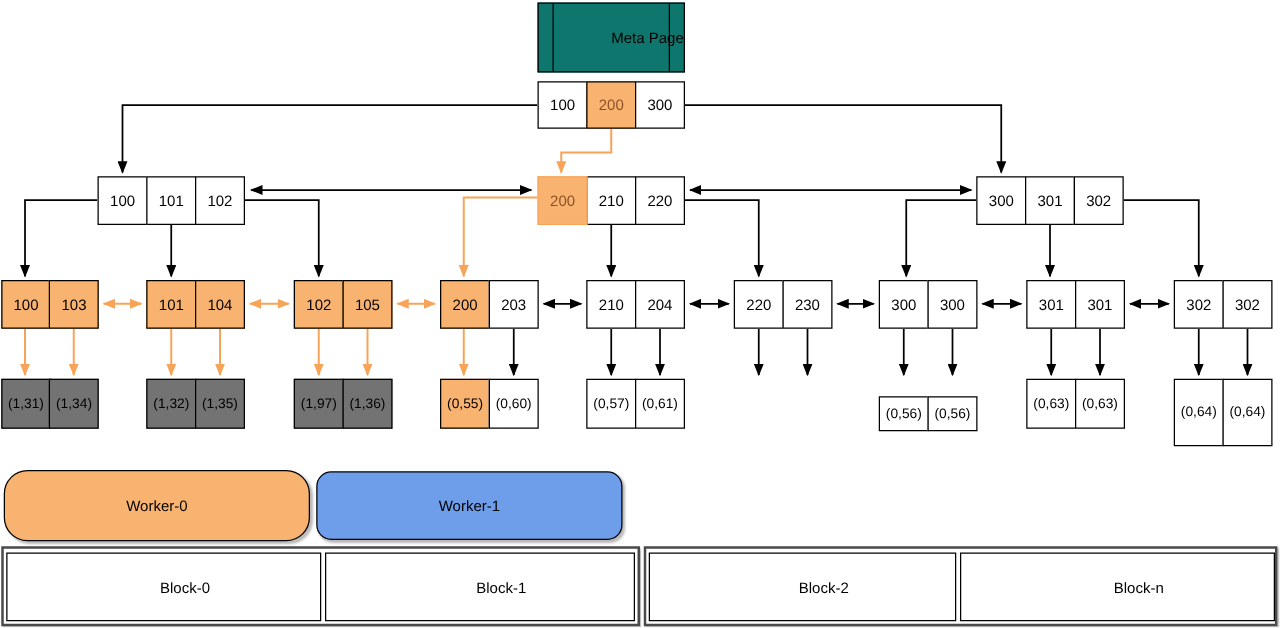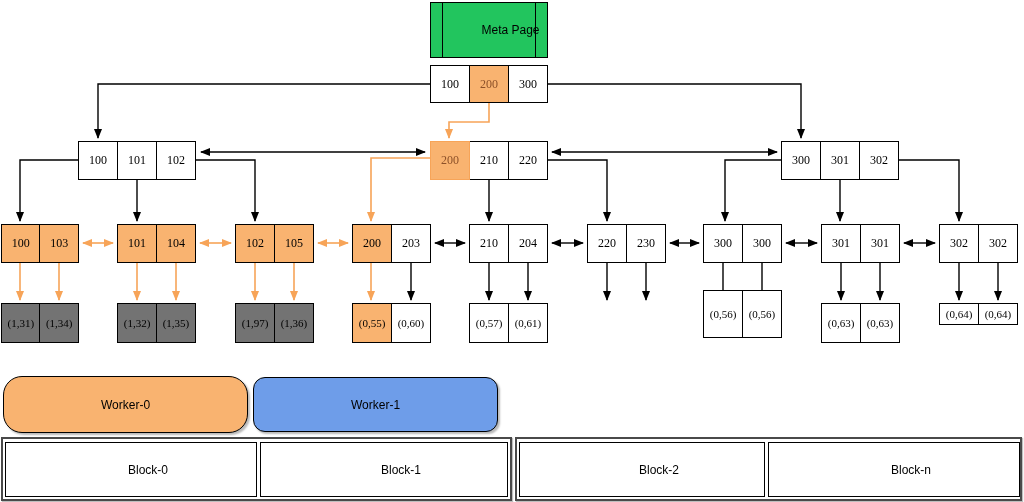--- a/index.html
+++ b/index.html
@@ -7,31 +7,31 @@
     position:relative;width:1024px;height:502px;background:#fff;overflow:hidden;
     font-family:"Liberation Sans",sans-serif;color:#000;
   }
   #edges{position:absolute;left:0;top:0;width:1024px;height:502px;pointer-events:none;}
   .k{stroke:#000;stroke-width:1.4;fill:none;}
   .o{stroke:#F7A458;stroke-width:1.6;fill:none;}
   .node{position:absolute;display:flex;box-sizing:border-box;background:#fff;}
   .cell{
     flex:1;display:flex;align-items:center;justify-content:center;
     border:1.2px solid #000;margin-left:-1.2px;box-sizing:border-box;
-    font-size:12px;background:#fff;white-space:nowrap;font-family:Liberation Serif, serif;
+    font-size:12px;background:#fff;white-space:nowrap;
   }
   .cell:first-child{margin-left:0;}
   .vals .cell{font-size:11px;}
   .c-or{background:#F9B370;text-align:right;}
   .c-bl{background:#737373;}
   .t-br{color:#8C5028;}
   .b-or{border-color:#F7A458;z-index:1;}
   .meta{
-    position:absolute;box-sizing:border-box;border:1.4px solid #000;background:#22c55e;
-    display:flex;align-items:center;justify-content:center;font-size:12px;padding-left:43px;
+    position:absolute;box-sizing:border-box;border:1.4px solid #000;background:#0f766e;
+    display:flex;align-items:center;justify-content:flex-end;font-size:12px;padding-left:43px;
   }
   .rail{position:absolute;top:0;bottom:0;width:1.2px;background:#000;}
   .worker{
     position:absolute;box-sizing:border-box;border:1.2px solid #000;border-radius:12px;
     display:flex;align-items:center;justify-content:center;font-size:12px;
     box-shadow:2px 2px 2px rgba(0,0,0,0.28);
   }
   .w0{background:#F9B370;border-radius:19px;}
   .w1{background:#6E9DE9;text-align:center;}
   .container{
@@ -192,29 +192,29 @@
     <div class="cell c-bl">(1,36)</div>
   </div>
   <div class="node vals" style="left:352px;top:303px;width:79px;height:40px">
     <div class="cell c-or">(0,55)</div>
     <div class="cell">(0,60)</div>
   </div>
   <div class="node vals" style="left:469px;top:303px;width:79px;height:40px">
     <div class="cell">(0,57)</div>
     <div class="cell">(0,61)</div>
   </div>
-  <div class="node vals" style="left:703px;top:290px;width:79px;height:48px">
+  <div class="node vals" style="left:703px;top:317px;width:79px;height:28px">
     <div class="cell">(0,56)</div>
     <div class="cell">(0,56)</div>
   </div>
   <div class="node vals" style="left:821px;top:303px;width:79px;height:40px">
     <div class="cell">(0,63)</div>
     <div class="cell">(0,63)</div>
   </div>
-  <div class="node vals" style="left:939px;top:303px;width:79px;height:22px">
+  <div class="node vals" style="left:939px;top:303px;width:79px;height:54px">
     <div class="cell">(0,64)</div>
     <div class="cell">(0,64)</div>
   </div>
 
   <div class="worker w0" style="left:3px;top:376px;width:245px;height:57px">
     <span>Worker-0</span>
   </div>
   <div class="worker w1" style="left:253px;top:377px;width:245px;height:55px">
     <span>Worker-1</span>
   </div>

